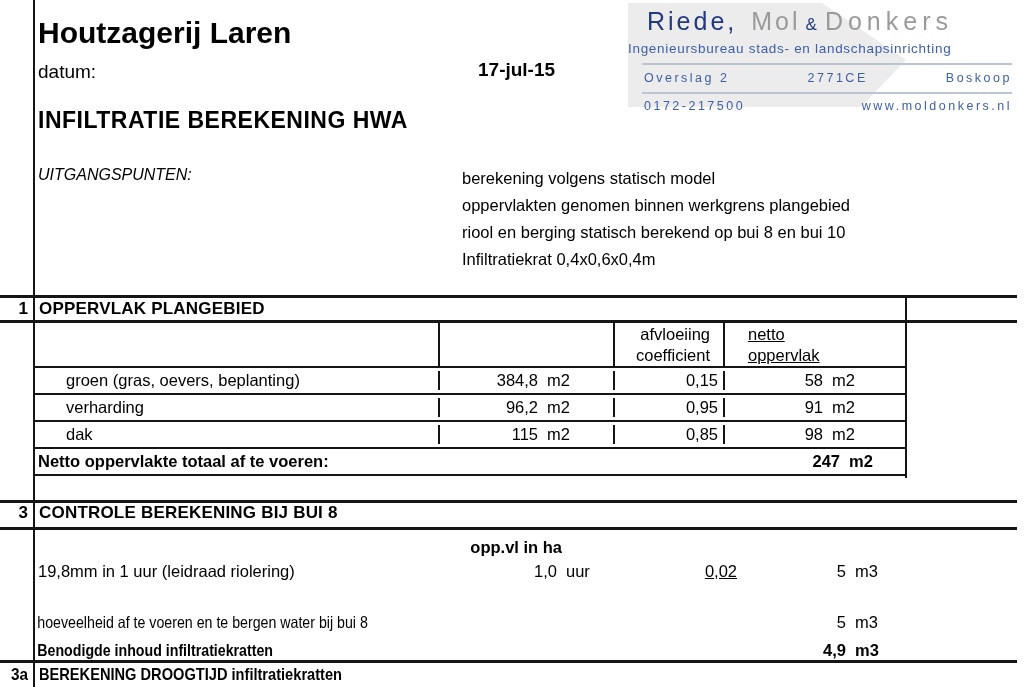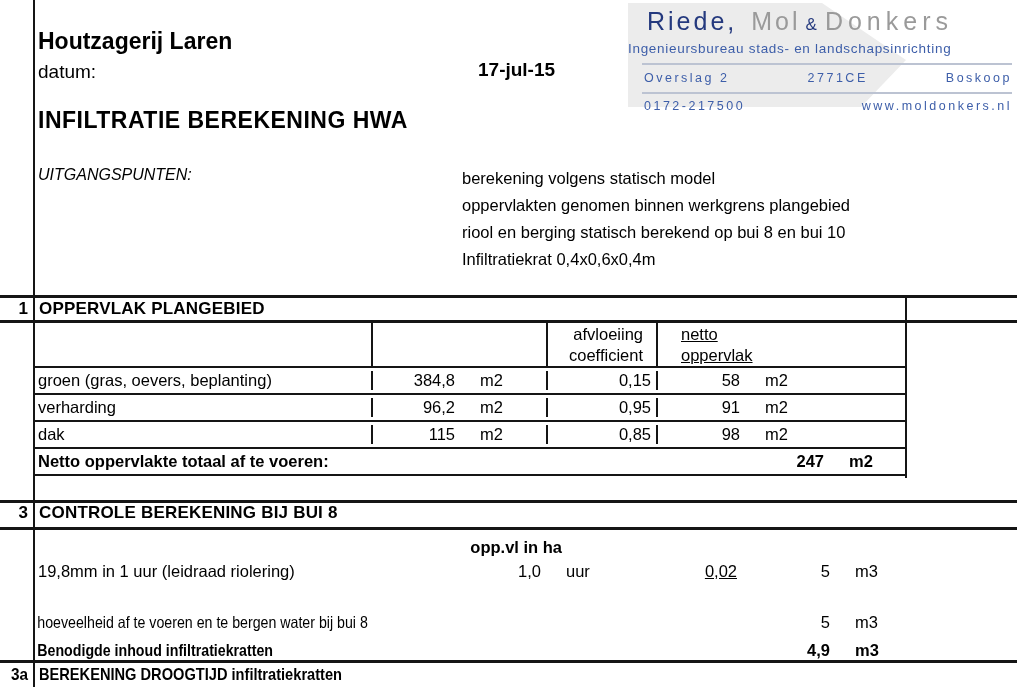--- a/index.html
+++ b/index.html
@@ -3,21 +3,21 @@
 <meta charset="utf-8">
 <style>
   html,body{margin:0;padding:0;background:#fff;}
   .page{position:relative;width:1030px;height:687px;background:#fff;overflow:hidden;
         font-family:"Liberation Sans",sans-serif;color:#000;}
   
   .vline-left{position:absolute;left:33px;top:0;width:2px;height:687px;background:#151515;}
   .hline{position:absolute;left:0;width:1017px;height:3px;background:#151515;}
   .vline-right{position:absolute;left:905px;top:295px;width:2px;height:183px;background:#151515;}
   
-  .company-title{position:absolute;left:38px;top:16px;font-size:23px;font-weight:bold;margin-top:12px;}
+  .company-title{position:absolute;left:38px;top:16px;font-size:30px;font-weight:bold;}
   .date-label{position:absolute;left:38px;top:61px;font-size:19px;}
   .date-value{position:absolute;left:478px;top:59px;font-size:19px;font-weight:bold;}
   .doc-title{position:absolute;left:38px;top:107px;font-size:23px;font-weight:bold;letter-spacing:0.5px;}
   
   .logo{position:absolute;left:628px;top:3px;width:392px;height:112px;}
   .logo-arrow{position:absolute;left:0;top:0;width:280px;height:104px;background:#ececec;
               clip-path:polygon(0 0,194px 0,278px 57px,233px 104px,0 104px);}
   .logo-name{position:absolute;left:19px;top:4px;font-size:25px;font-weight:normal;white-space:nowrap;}
   .logo-n1{color:#24397e;letter-spacing:3px;}
   .logo-n2{color:#9a9a9a;letter-spacing:3px;margin-left:14px;}
@@ -32,31 +32,31 @@
   .assump-lines{position:absolute;left:462px;top:165px;font-size:16.5px;line-height:27px;}
   
   .sec-num{position:absolute;left:0;width:28px;text-align:right;font-size:17px;font-weight:bold;}
   .sec-title{position:absolute;left:39px;font-size:17px;font-weight:bold;letter-spacing:0.2px;}
   
   .tbl{position:absolute;left:33px;top:323px;width:872px;font-size:16.5px;}
   .trow{display:flex;border-bottom:2px solid #151515;box-sizing:border-box;}
   .thead-row{height:45px;}
   .tdata-row{height:27px;align-items:center;}
   .ttotal-row{height:27px;align-items:center;font-weight:bold;}
-  .c1{width:340px;box-sizing:border-box;border-right:2px solid #151515;padding-left:5px;}
+  .c1{width:379px;box-sizing:border-box;border-right:2px solid #151515;padding-left:5px;margin-left:28px;}
   .c2{width:175px;box-sizing:border-box;border-right:2px solid #151515;}
   .c3{width:110px;box-sizing:border-box;border-right:2px solid #151515;}
   .c4{width:163px;box-sizing:border-box;}
   .thead-row .c3{padding:1px 13px 0 0;text-align:right;line-height:21px;}
   .thead-row .c4{padding:1px 0 0 23px;line-height:21px;text-decoration:underline;}
   .vcell{display:flex;justify-content:flex-end;align-items:center;}
   .c2.vcell{padding-right:36px;}
   .c3.vcell{padding-right:5px;}
   .c4.vcell{padding-right:26px;}
-  .unit{width:30px;margin-left:25px;text-align:left;}
+  .unit{width:30px;margin-left:9px;text-align:left;}
   .tot-label{flex:1;padding-left:5px;}
   
   .s3{position:absolute;left:33px;top:530px;width:872px;font-size:16.5px;}
   .s3row{position:absolute;left:0;width:872px;display:flex;align-items:center;height:22px;}
   .s3-label{width:424px;padding-left:5px;box-sizing:border-box;white-space:nowrap;}
   .s3-c2{width:175px;box-sizing:border-box;}
   .s3-c3{width:110px;box-sizing:border-box;}
   .s3-c4{width:163px;box-sizing:border-box;}
   .s3-head2{padding-right:72px;justify-content:flex-end;display:flex;font-weight:bold;}
   .s3-head3{padding-right:5px;justify-content:flex-end;display:flex;font-weight:bold;}

